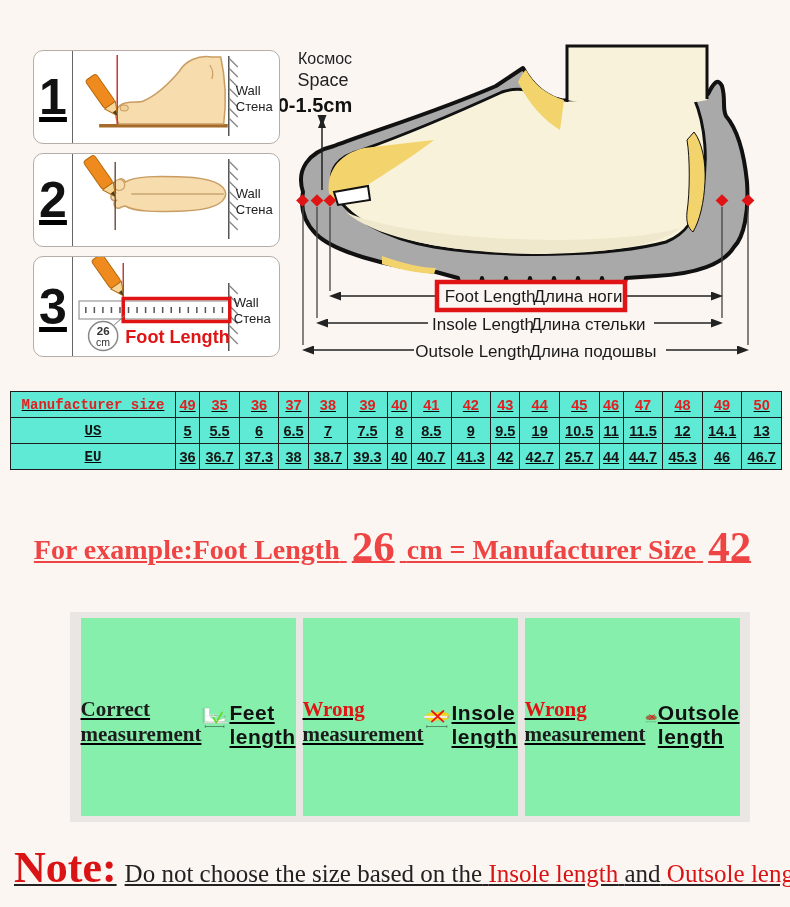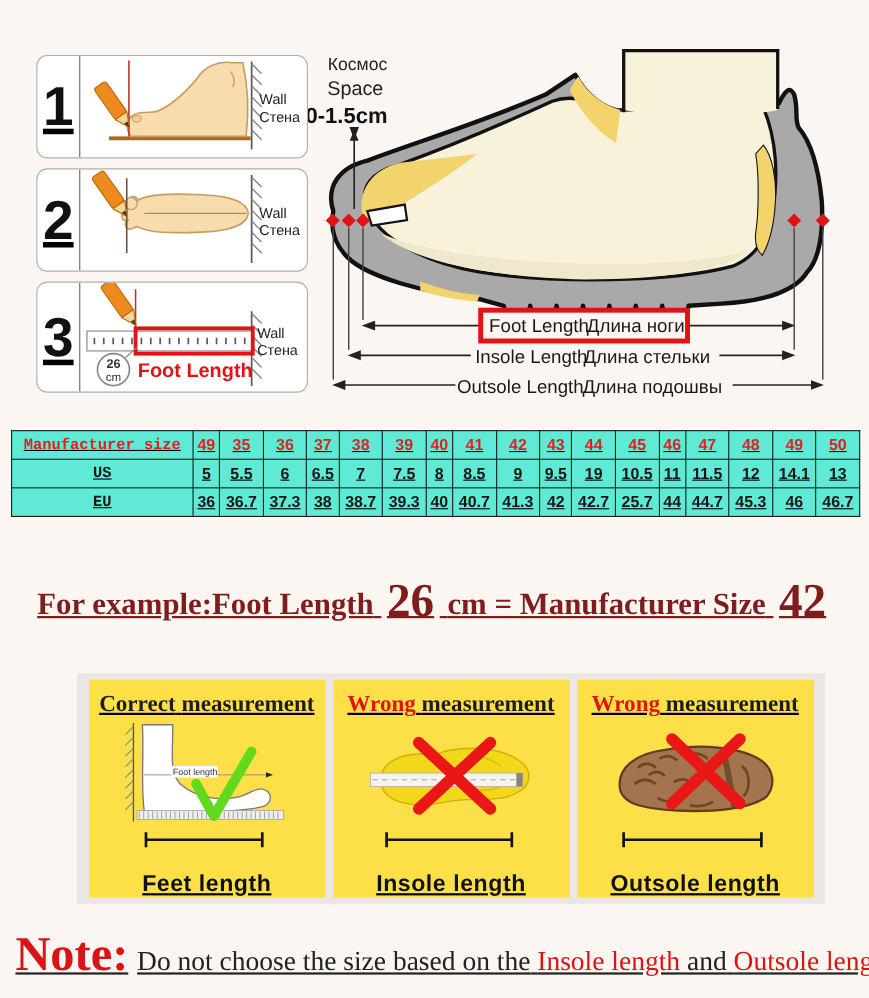--- a/index.html
+++ b/index.html
@@ -22,28 +22,28 @@
   
   .size-table{left:10px;top:391px;width:772px;border-collapse:collapse;background:#5eead4;}
   .size-table th,.size-table td{border:1.6px solid #1c1c1c;height:25px;padding:0 1px;text-align:center;
       font-size:14.5px;font-weight:bold;white-space:nowrap;}
   .size-table th{width:162px;font-family:"Liberation Mono","DejaVu Sans Mono",monospace;font-size:14px;letter-spacing:0px;}
   .size-table td{font-family:"Liberation Sans",sans-serif;}
   .size-table .red{color:#e02020;}
   .size-table .dark{color:#151515;}
 
   
-  .example{left:0;top:518px;width:790px;text-align:center;color:#7f1d1d;
+  .example{left:0;top:518px;width:790px;text-align:center;color:#ef4444;
      font-family:"Liberation Serif",serif;font-weight:bold;font-size:28px;line-height:58px;}
   .example .big{font-size:43px;margin:0 5px;vertical-align:-2px;}
 
   
   .panel-strip{left:70px;top:612px;width:680px;height:210px;background:#e9e6e3;
      display:flex;gap:7px;align-items:stretch;justify-content:center;padding:0;}
-  .panel{background:#fde047;width:215px;margin:6px 0;display:flex;flex-direction:column;align-items:center;}
+  .panel{background:#86efac;width:215px;margin:6px 0;display:flex;flex-direction:row;align-items:center;}
   .panel-title{font-family:"Liberation Serif",serif;font-weight:bold;font-size:21px;color:#1c1c1c;margin-top:9px;}
   .panel-title .hl-red{color:#e01414;}
   .panel-title .hl-black{color:#1c1c1c;}
   .panel svg{display:block;width:196px;height:144px;margin-top:2px;}
   .panel-caption{font-size:21px;font-weight:bold;color:#111;margin-top:16px;letter-spacing:.5px;}
 
   
   .note{left:14px;top:836px;width:766px;font-family:"Liberation Serif",serif;color:#222;font-size:25px;line-height:64px;white-space:nowrap;}
   .note .note-label{color:#da1414;font-weight:bold;font-size:44px;margin-right:8px;}
   .note .red{color:#da1414;}

